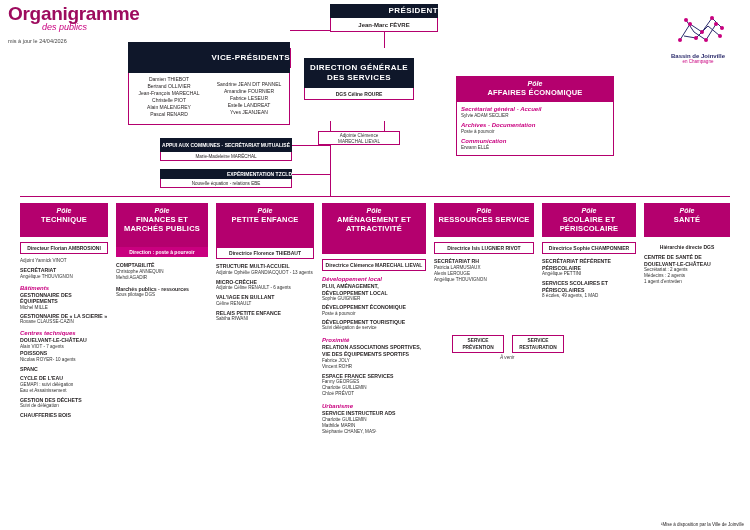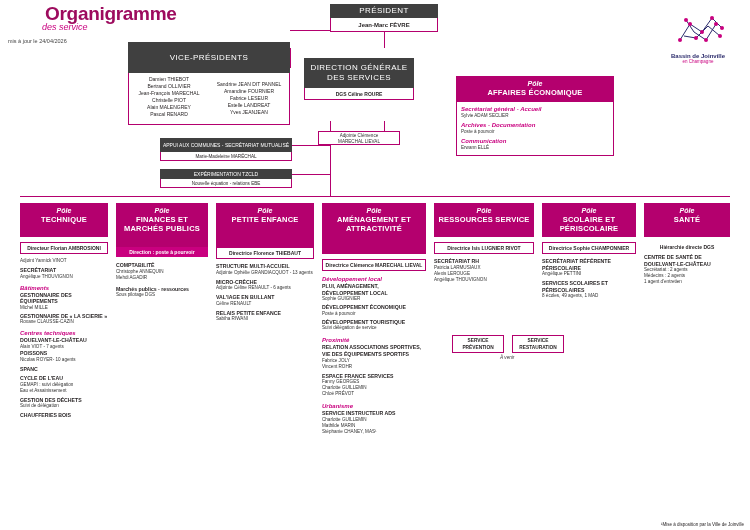--- a/index.html
+++ b/index.html
@@ -1,28 +1,28 @@
 <!DOCTYPE html>
 <html><head>
 <meta charset="utf-8">
 <style>
   html,body{margin:0;padding:0;}
   body{width:750px;height:530px;background:#ffffff;font-family:"Liberation Sans",sans-serif;position:relative;overflow:hidden;color:#231f20;}
   .root{position:relative;width:750px;height:530px;}
 
   
   .title{position:absolute;left:8px;top:4px;}
-  .title .t1{font-size:19px;font-weight:bold;color:#9d0b5e;letter-spacing:-0.3px;line-height:20px;margin-left:37px;}
+  .title .t1{font-size:19px;font-weight:bold;color:#9d0b5e;letter-spacing:-0.3px;line-height:20px;}
   .title .t2{font-size:9px;color:#c9007f;font-style:italic;margin-left:34px;margin-top:-2px;}
   .title .t3{font-size:5.5px;color:#444;margin-top:6px;}
 
   
   .box{position:absolute;box-sizing:border-box;}
-  .hdr{background:#404040;color:#fff;text-align:center;font-weight:normal;display:flex;
-       align-items:center;justify-content:center;flex-direction:column;line-height:10px;box-sizing:border-box;}
+  .hdr{background:#0f172a;color:#fff;text-align:center;font-weight:bold;display:flex;
+       align-items:flex-end;justify-content:center;flex-direction:column;line-height:10px;box-sizing:border-box;}
   .hdr .l1{font-size:8px;letter-spacing:.4px;}
   .body{background:#fff;border:1px solid #b4006e;border-top:none;box-sizing:border-box;}
   .ctr{text-align:center;}
 
   .namelist{font-size:5px;line-height:7px;color:#231f20;text-align:center;padding:3px 2px 4px;}
 
   
   .pole{background:#b4006e;color:#fff;text-align:center;box-sizing:border-box;padding-top:4px;}
   .pole .p1{font-size:7px;font-style:italic;font-weight:bold;line-height:8px;}
   .pole .p2{font-size:7.5px;font-weight:bold;line-height:9px;letter-spacing:.2px;padding:0 2px;}
@@ -45,21 +45,21 @@
 
   .footnote{position:absolute;right:6px;bottom:3px;font-size:4.5px;color:#231f20;}
 </style>
 </head>
 <body>
 
 <div class="root">
 
   <div class="title">
     <div class="t1">Organigramme</div>
-    <div class="t2">des service</div>
+    <div class="t2">des publics</div>
     <div class="t3">mis à jour le 24/04/2026</div>
   </div>
 
   <div class="logo">
     <svg width="96" height="46" viewBox="0 0 96 46">
       <g stroke="#2b2b6b" stroke-width="1" fill="none">
         <path d="M30 34 L40 18 L52 26 L62 12 L72 22"></path>
         <path d="M34 30 L46 32 L58 20 L70 30"></path>
         <path d="M36 14 L44 26 L56 34 L66 18"></path>
       </g>

